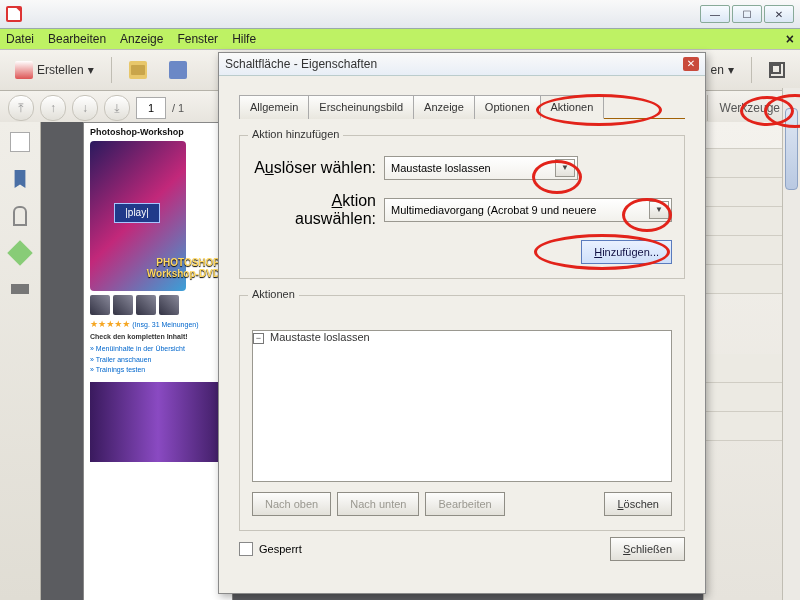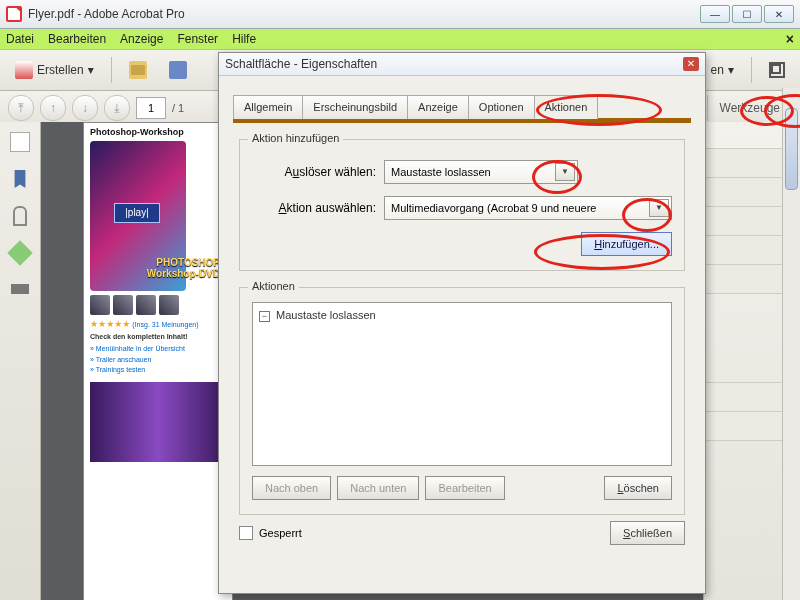--- a/index.html
+++ b/index.html
@@ -47,51 +47,50 @@
 .purple{margin:6px;height:80px;background:linear-gradient(90deg,#3a1a5e,#8a4ac2,#3a1a5e)}
 .rightpanel{width:96px;background:linear-gradient(#f4f2ed,#e6e3dc);border-left:1px solid #b5b2a9}
 .rp-tool{height:26px;border-bottom:1px solid #d0cdc4}
 .rp-row{height:28px;border-bottom:1px solid #d0cdc4;background:#eceae3}
 .rp-sep{height:60px}
 
 .dlg{position:absolute;left:218px;top:52px;width:486px;height:540px;background:#f1efe9;border:1px solid #8a8a8a;box-shadow:2px 3px 8px rgba(0,0,0,.3);z-index:20}
 .dlg-title{height:22px;background:linear-gradient(#fafafa,#e8eef6);border-bottom:1px solid #bcc;display:flex;align-items:center;padding:0 6px;font-size:12px;color:#333}
 .dlg-title .close{margin-left:auto;width:16px;height:14px;background:#c94a3b;color:#fff;text-align:center;line-height:13px;border-radius:2px;font-size:10px}
 .dlg-body{padding:14px 12px 10px}
-.tabs{display:flex;border-bottom:5px solid #a16207;margin:4px 2px 0}
+.tabs{display:flex;border-bottom:1px solid #a16207;margin:4px 8px 0}
 .tab{padding:5px 10px;border:1px solid #aaa;border-bottom:none;background:linear-gradient(#fdfdfc,#e9e7df);margin-right:-1px;font-size:11px;color:#333;position:relative;top:1px}
 .tab.active{background:#f1efe9;border-bottom:1px solid #f1efe9;z-index:2}
 .group{border:1px solid #c7c4bb;margin:16px 8px 0;padding:14px 12px 14px;position:relative;background:#f1efe9}
 .group>legend{position:absolute;top:-8px;left:8px;background:#f1efe9;padding:0 4px;font-size:11px;color:#333}
 .row{display:flex;align-items:center;margin:6px 0 12px;gap:8px}
-.lbl{width:124px;text-align:right;font-size:12px}
+.lbl{width:124px;text-align:right;font-size:16px}
 .underline{text-decoration:underline}
 .sel{flex:1;height:22px;border:1px solid #9a9890;background:linear-gradient(#fff,#f2f1ec);display:flex;align-items:center;padding:0 6px;font-size:11px;position:relative}
 .sel .arrow{position:absolute;right:2px;top:2px;width:18px;height:16px;border:1px solid #9a9890;background:linear-gradient(#fdfdfc,#e3e1da);text-align:center;line-height:15px;font-size:8px;color:#444}
 .btn{height:22px;border:1px solid #8f8d85;background:linear-gradient(#fdfdfc,#e3e1da);padding:0 12px;font-size:11px;display:inline-flex;align-items:center;color:#333}
 .btn.disabled{color:#9a9890}
 .btn .u{text-decoration:underline}
 .addbtn{float:right;border:1px solid #5a7bbd;background:linear-gradient(#e9f1ff,#cfe0fa);color:#114}
-.tree{border:1px solid #9a9890;background:#fff;height:150px;margin-top:0;padding:6px;font-size:11px;overflow:auto}
+.tree{border:1px solid #9a9890;background:#fff;height:150px;margin-top:20px;font-size:11px;overflow:auto}
 .tree .node{color:#333}
 .tree .child{padding-left:28px;margin-top:4px}
 .tree .box{display:inline-block;width:9px;height:9px;border:1px solid #777;margin-right:6px;text-align:center;line-height:8px;font-size:9px;color:#555}
 .btnrow{display:flex;gap:6px;margin-top:10px}
 .footer{display:flex;align-items:center;padding:6px 8px 0}
 .chk{width:12px;height:12px;border:1px solid #888;background:#fff;margin-right:6px;display:inline-block}
 .circle{position:absolute;border:3px solid #e2231a;border-radius:50%;pointer-events:none;z-index:30}
 .scroll{position:absolute;right:0;top:88px;bottom:0;width:17px;background:#eceae5;border-left:1px solid #c0bdb3}
 .scroll .thumb{position:absolute;left:2px;right:2px;top:20px;height:80px;background:linear-gradient(#dfe7f3,#b9c9e2);border:1px solid #8ea3c4;border-radius:4px}
 </style>
 </head>
 <body>
 
 <div class="titlebar">
   <span class="icon"></span>
-  <span class="title">Flyer.pdf - Adobe Acrobat Pro</span>
   <div class="winbtns">
     <div class="winbtn">—</div>
     <div class="winbtn">☐</div>
     <div class="winbtn">✕</div>
   </div>
 </div>
 
 <div class="menubar">
   <span>Datei</span>
   <span>Bearbeiten</span>

